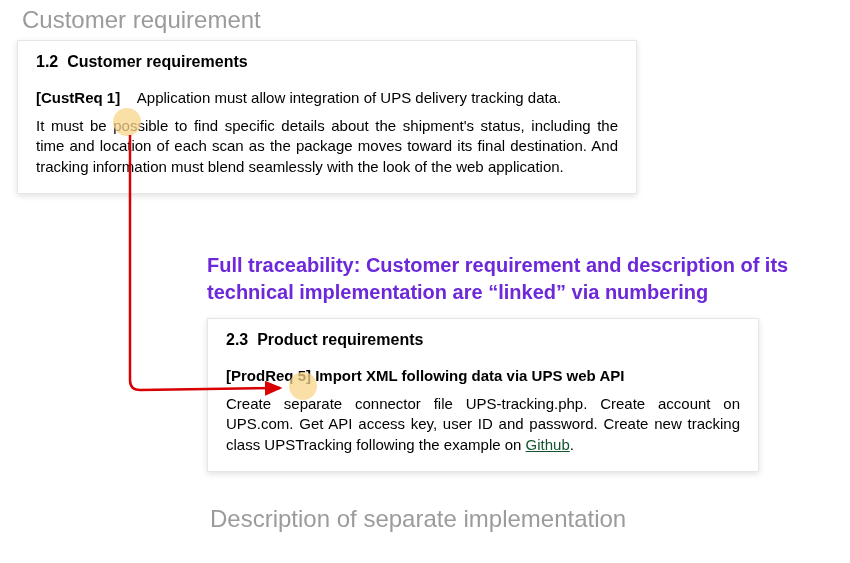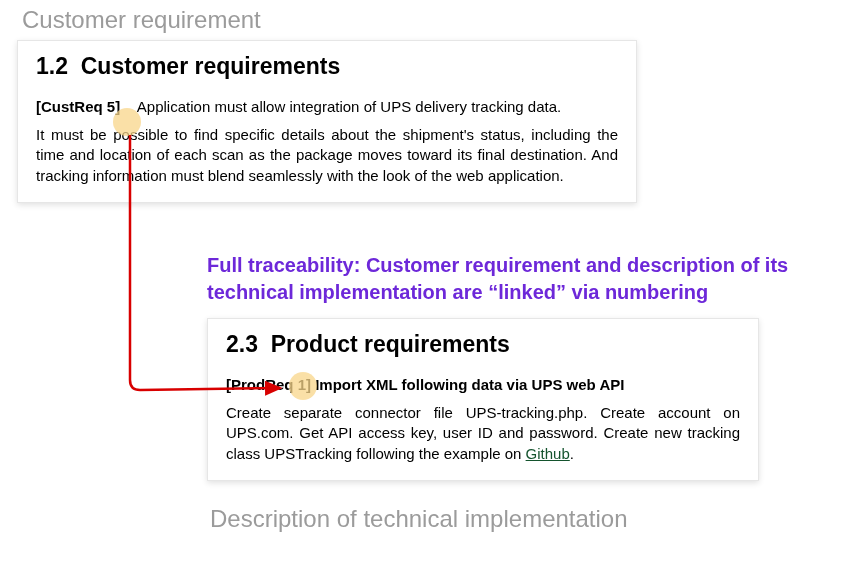--- a/index.html
+++ b/index.html
@@ -14,21 +14,21 @@
   }
   .card {
     position: absolute;
     background: #ffffff;
     border: 1px solid #e6e6e6;
     box-shadow: 0 2px 6px rgba(0,0,0,0.12);
     padding: 12px 18px 16px 18px;
     box-sizing: border-box;
   }
   .card-title {
-    font-size: 23px;
+    font-size: 16px;
     font-weight: bold;
     color: #000;
     margin: 0 0 18px 0;
     white-space: pre;
   }
   .req-line {
     margin: 0 0 10px 0;
     font-size: 15px;
     color: #000;
   }
@@ -75,43 +75,43 @@
   }
 </style>
 </head>
 <body>
 
 <div class="caption" style="left:22px; top:6px;">Customer requirement</div>
 
 <div class="card" style="left:17px; top:40px; width:620px;">
   <div class="card-title">1.2  Customer requirements</div>
   <p class="req-line">
-    <span class="req-label">[CustReq 5]</span>&nbsp;&nbsp;&nbsp;&nbsp;<span>Application must allow integration of UPS delivery tracking data.</span>
+    <span class="req-label">[CustReq 1]</span>&nbsp;&nbsp;&nbsp;&nbsp;<span>Application must allow integration of UPS delivery tracking data.</span>
   </p>
   <div class="body-text">It must be possible to find specific details about the shipment's status, including the time and location of each scan as the package moves toward its final destination. And tracking information must blend seamlessly with the look of the web application.</div>
 </div>
 
 <div class="highlight-dot" style="left:113px; top:108px;"></div>
 
 <div class="callout" style="left:207px; top:252px;">Full traceability: Customer requirement and description of its technical implementation are “linked” via numbering</div>
 
 <div class="card" style="left:207px; top:318px; width:552px;">
   <div class="card-title">2.3  Product requirements</div>
   <p class="req-line" style="font-weight:bold;">
-    <span>[ProdReq 1] </span><span>Import XML following data via UPS web API</span>
+    <span>[ProdReq 5] </span><span>Import XML following data via UPS web API</span>
   </p>
   <div class="body-text">
     <span>Create separate connector file UPS-tracking.php. Create account on UPS.com. Get API access key, user ID and password. Create new tracking class UPSTracking following the example on </span><a href="#" class="linktext">Github</a><span>.</span>
   </div>
 </div>
 
 <div class="highlight-dot" style="left:289px; top:372px;"></div>
 
 <svg class="arrow" style="left:0; top:0; width:850px; height:563px;">
   <defs>
     <marker id="arrowhead" markerWidth="8" markerHeight="8" refX="6" refY="3" orient="auto">
       <path d="M0,0 L7,3 L0,6 Z" fill="#d80000"></path>
     </marker>
   </defs>
   <path d="M 130 135 L 130 380 Q 130 390 140 390 L 280 388" fill="none" stroke="#d80000" stroke-width="2.5" marker-end="url(#arrowhead)"></path>
 </svg>
 
-<div class="caption" style="left:210px; top:505px;">Description of technical implementation</div>
+<div class="caption" style="left:210px; top:505px;">Description of separate implementation</div>
 
 </body></html>

